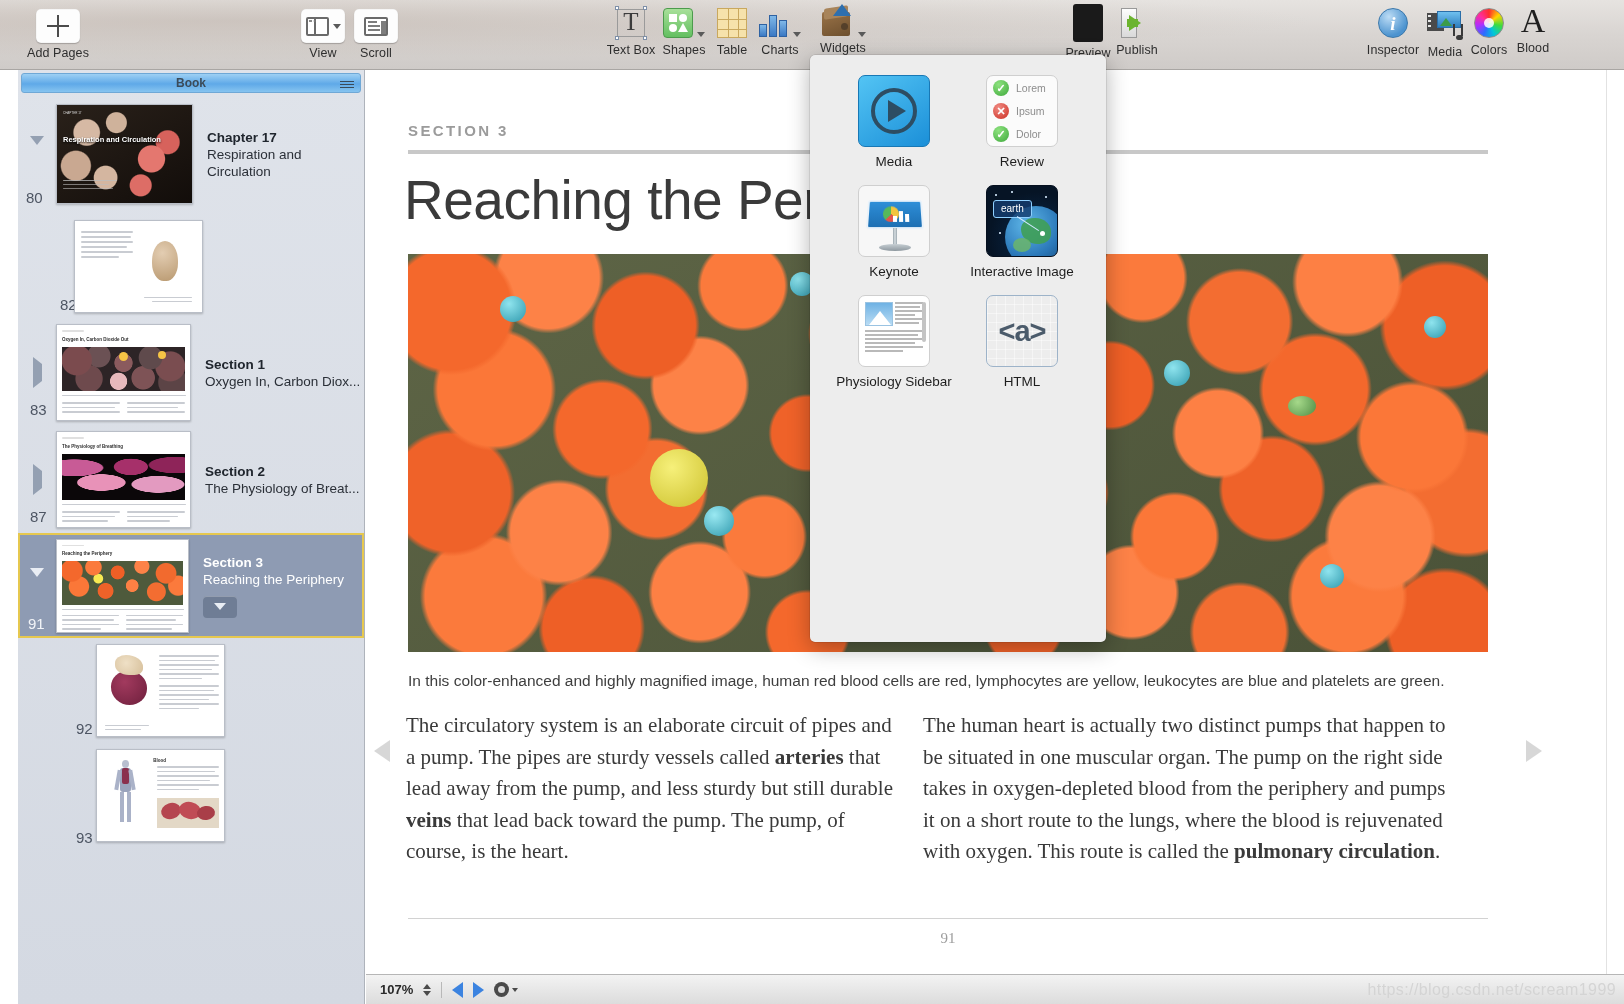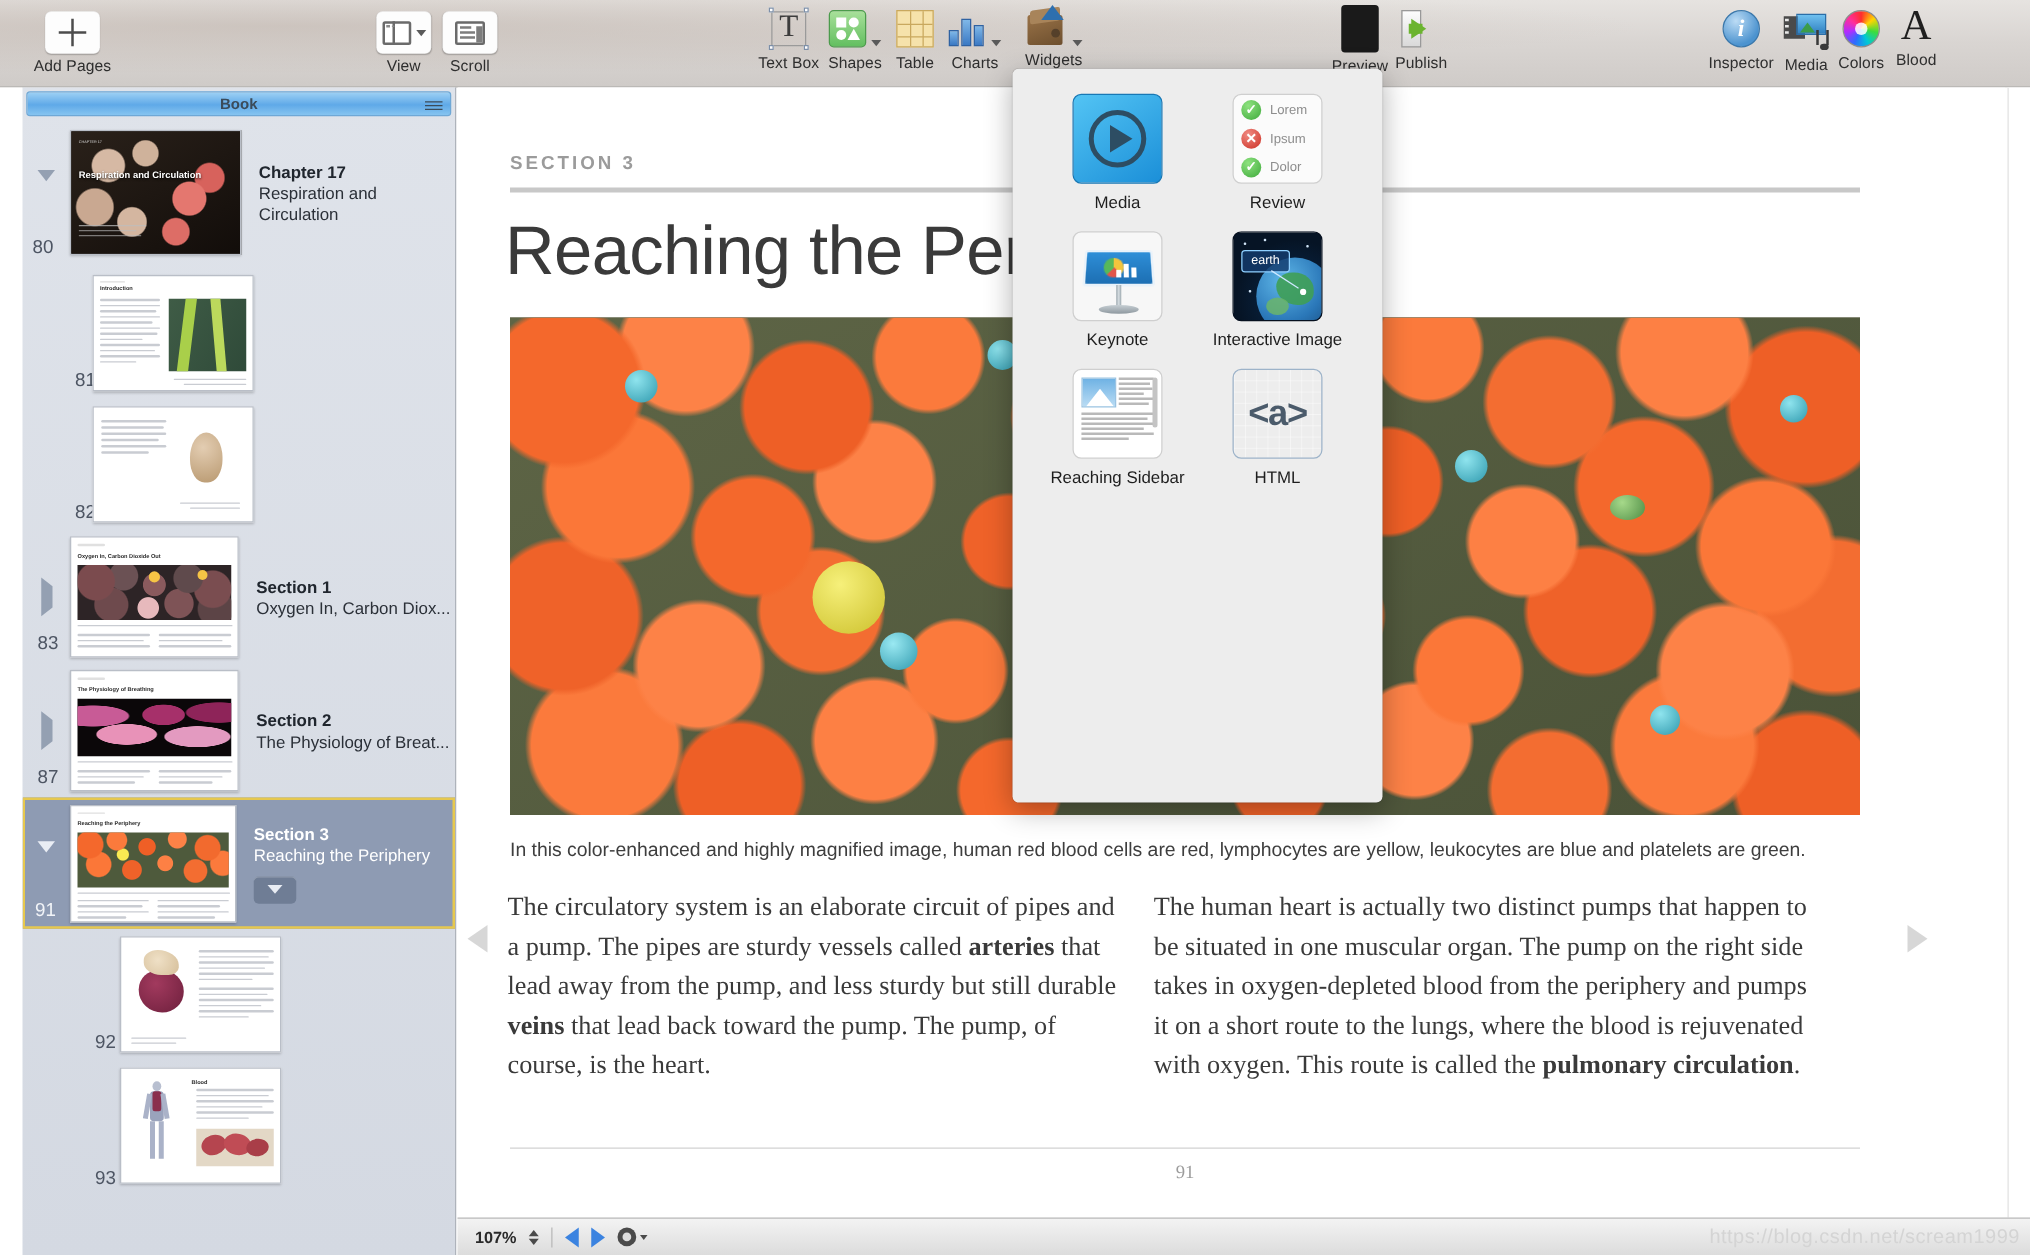--- a/index.html
+++ b/index.html
@@ -490,49 +490,20 @@
           <i class="tl" style="left:6px;bottom:22px;width:54px;background:#bdbdbd;opacity:.75"></i>
           <i class="tl" style="left:6px;bottom:18px;width:46px;background:#bdbdbd;opacity:.6"></i>
           <i class="tl" style="left:6px;bottom:14px;width:50px;background:#bdbdbd;opacity:.6"></i>
         </div>
         <div class="sb-meta">
           <div class="s1">Chapter 17</div>
           <div class="s2">Respiration and Circulation</div>
         </div>
       </div>
 
-      <div class="sb-row" style="height:105px">
-        <div class="sb-disc"></div>
-        <span class="sb-num" style="left:42px;bottom:6px">81</span>
-        <div class="sb-thumb" style="width:129px;height:93px;margin-left:18px">
-          <span class="th-title" style="left:5px;top:7px">Introduction</span>
-          <i class="tl" style="left:5px;top:4px;width:20px;background:#ddd;height:1px"></i>
-          <div style="position:absolute;left:5px;top:18px;width:48px;">
-            <i class="tl" style="position:relative;display:block;width:100%;margin-bottom:3px"></i>
-            <i class="tl" style="position:relative;display:block;width:100%;margin-bottom:3px"></i>
-            <i class="tl" style="position:relative;display:block;width:94%;margin-bottom:3px"></i>
-            <i class="tl" style="position:relative;display:block;width:100%;margin-bottom:3px"></i>
-            <i class="tl" style="position:relative;display:block;width:88%;margin-bottom:3px"></i>
-            <i class="tl" style="position:relative;display:block;width:100%;margin-bottom:3px"></i>
-            <i class="tl" style="position:relative;display:block;width:96%;margin-bottom:3px"></i>
-            <i class="tl" style="position:relative;display:block;width:70%;margin-bottom:3px"></i>
-            <i class="tl" style="position:relative;display:block;width:100%;margin-bottom:3px"></i>
-            <i class="tl" style="position:relative;display:block;width:92%;margin-bottom:3px"></i>
-            <i class="tl" style="position:relative;display:block;width:100%;margin-bottom:3px"></i>
-            <i class="tl" style="position:relative;display:block;width:60%;margin-bottom:3px"></i>
-          </div>
-          <div style="position:absolute;right:5px;top:18px;width:62px;height:58px;
-            background:linear-gradient(120deg,#3f5c46,#2f4a39);overflow:hidden">
-            <div style="position:absolute;left:10px;top:-6px;width:9px;height:70px;background:#a9cf4a;transform:rotate(7deg);border-radius:4px"></div>
-            <div style="position:absolute;left:36px;top:-4px;width:8px;height:70px;background:#bcd95c;transform:rotate(-5deg);border-radius:4px"></div>
-          </div>
-          <i class="tl" style="right:5px;bottom:8px;width:58px"></i>
-          <i class="tl" style="right:5px;bottom:4px;width:50px"></i>
-        </div>
-      </div>
 
       <div class="sb-row" style="height:105px">
         <div class="sb-disc"></div>
         <span class="sb-num" style="left:42px;bottom:6px">82</span>
         <div class="sb-thumb" style="width:129px;height:93px;margin-left:18px">
           <div style="position:absolute;left:6px;top:10px;width:52px;">
             <i class="tl" style="position:relative;display:block;width:100%;margin-bottom:3.5px"></i>
             <i class="tl" style="position:relative;display:block;width:96%;margin-bottom:3.5px"></i>
             <i class="tl" style="position:relative;display:block;width:100%;margin-bottom:3.5px"></i>
             <i class="tl" style="position:relative;display:block;width:88%;margin-bottom:3.5px"></i>
@@ -880,21 +851,21 @@
           <span class="low">
               <i></i>
               <i style="width:92%"></i>
               <i></i>
               <i style="width:86%"></i>
               <i></i>
               <i style="width:66%"></i>
             </span>
           <span class="sbar"></span>
         </div>
-        <div class="pop-label">Reaching Sidebar</div>
+        <div class="pop-label">Physiology Sidebar</div>
       </div>
 
 
       <div class="pop-item">
         <div class="pop-icon ic-html">
           <span>&lt;a&gt;</span>
         </div>
         <div class="pop-label">HTML</div>
       </div>
 

